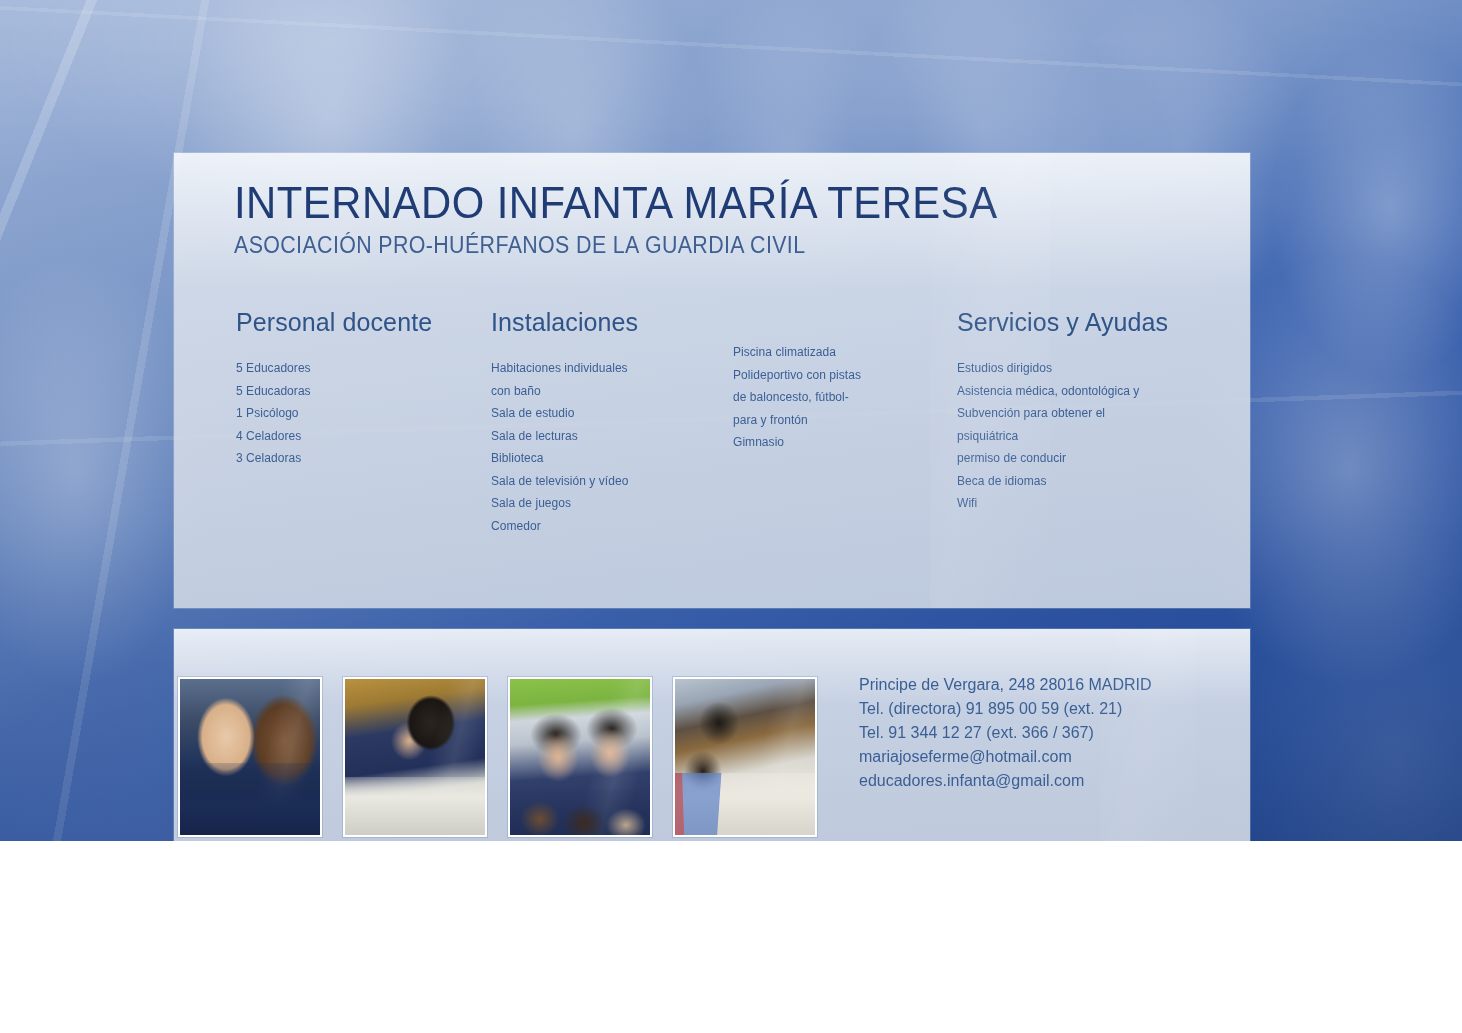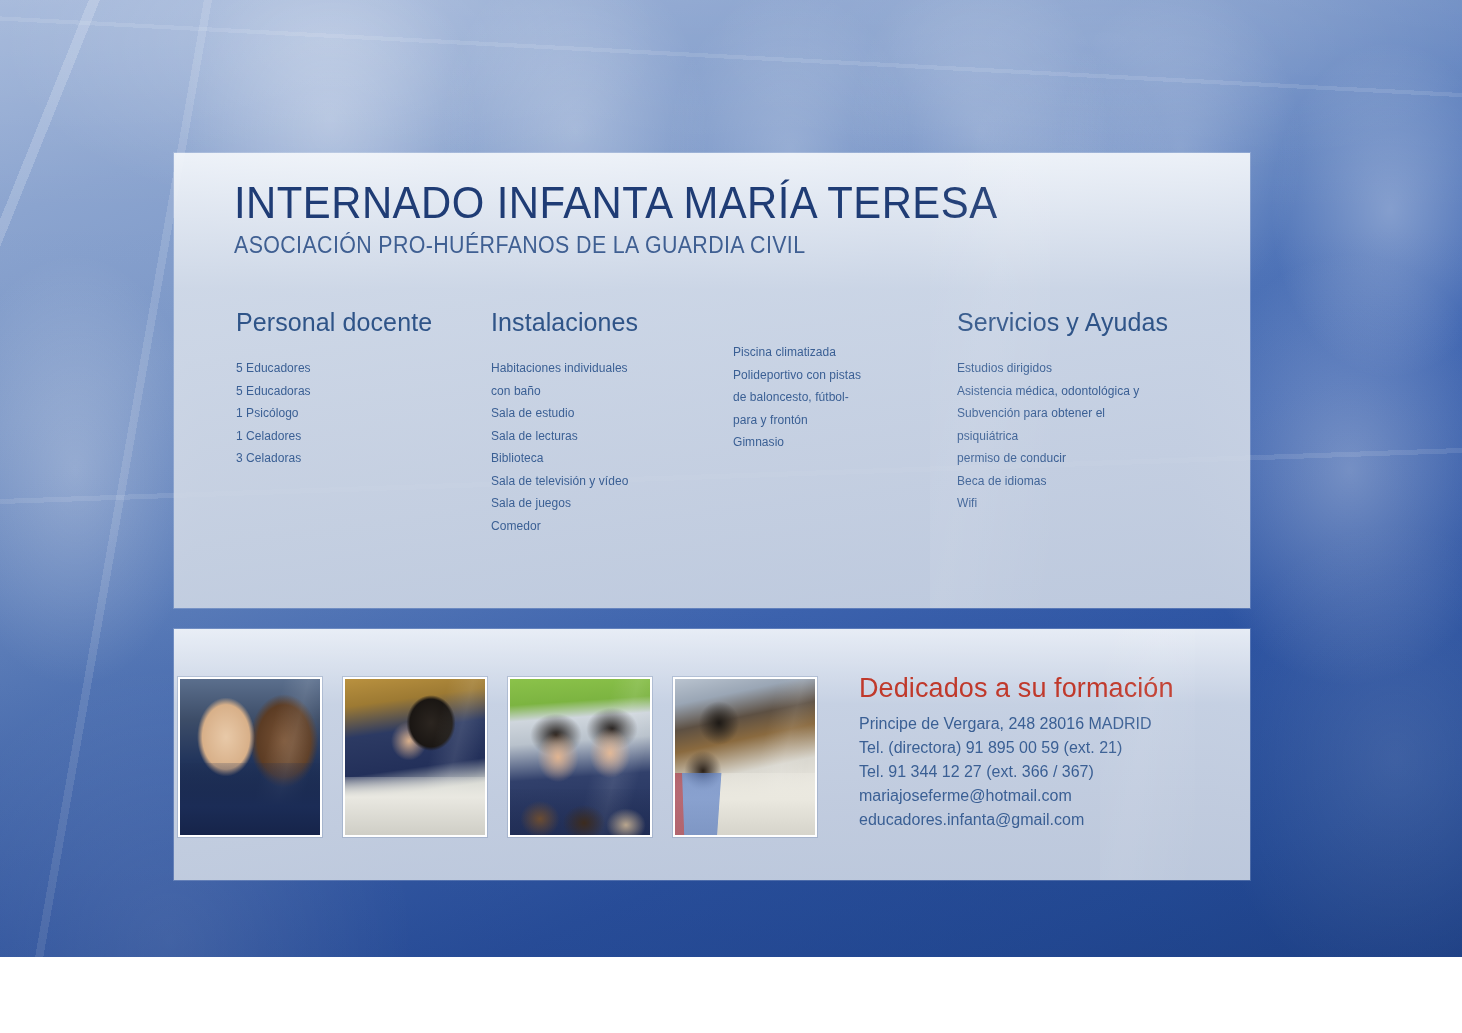--- a/index.html
+++ b/index.html
@@ -8,21 +8,21 @@
   html, body {
     width: 1462px;
     height: 1033px;
     overflow: hidden;
     font-family: "Liberation Sans", sans-serif;
   }
 
   #poster {
     position: relative;
     width: 1462px;
-    height: 957px;
+    height: 841px;
     background: #7dd3fc;
     overflow: hidden;
   }
 
   
   .bg-layer { position: absolute; inset: 0; }
 
   .bg-base {
     background:
       linear-gradient(157deg, #9fb4d8 0%, #8ba4cf 14%, #7d99c9 27%, #5c7fbd 44%,
@@ -268,21 +268,21 @@
     </div>
 
     <div class="columns">
 
       <div class="col" id="col-personal">
         <div class="col-heading">Personal docente</div>
         <ul class="col-list">
           <li>5 Educadores</li>
           <li>5 Educadoras</li>
           <li>1 Psicólogo</li>
-          <li>1 Celadores</li>
+          <li>4 Celadores</li>
           <li>3 Celadoras</li>
         </ul>
       </div>
 
       <div class="col" id="col-instalaciones">
         <div class="col-heading">Instalaciones</div>
         <ul class="col-list">
           <li>Habitaciones individuales</li>
           <li>con baño</li>
           <li>Sala de estudio</li>
@@ -334,21 +334,20 @@
       </div>
       <div class="photo" id="photo-3">
         <span class="photo-sheen"></span>
       </div>
       <div class="photo" id="photo-4">
         <span class="photo-sheen"></span>
       </div>
     </div>
 
     <div id="contact">
-      <div id="contact-headline">Dedicados a su formación</div>
       <ul id="contact-lines">
         <li>Principe de Vergara, 248 28016 MADRID</li>
         <li>Tel. (directora) 91 895 00 59 (ext. 21)</li>
         <li>Tel. 91 344 12 27 (ext. 366 / 367)</li>
         <li>mariajoseferme@hotmail.com</li>
         <li>educadores.infanta@gmail.com</li>
       </ul>
     </div>
 
   </div>

